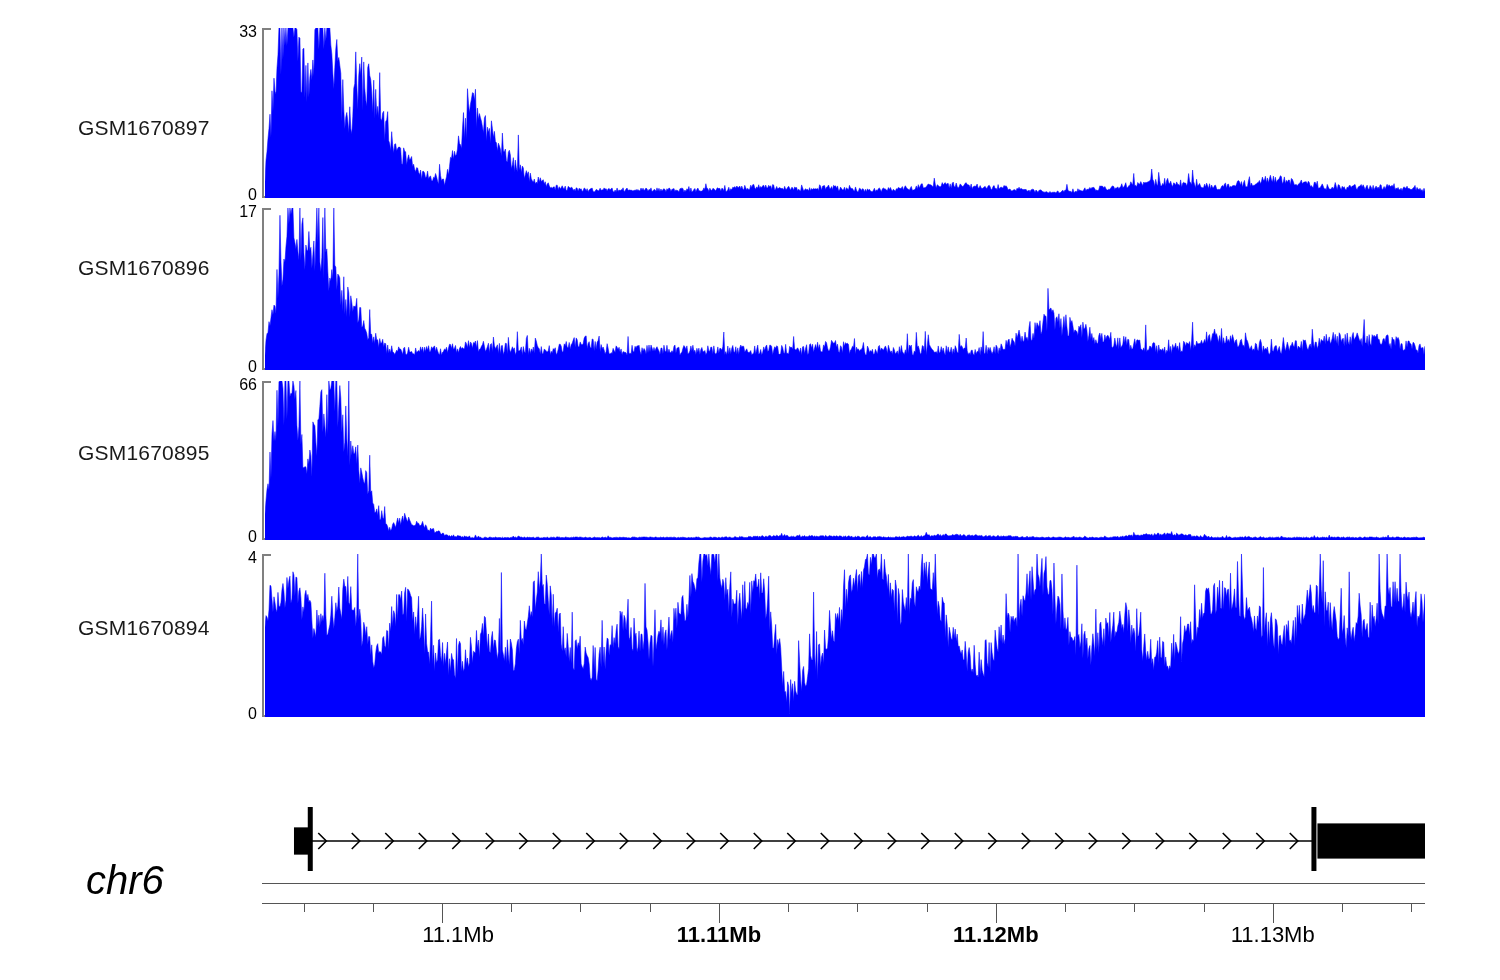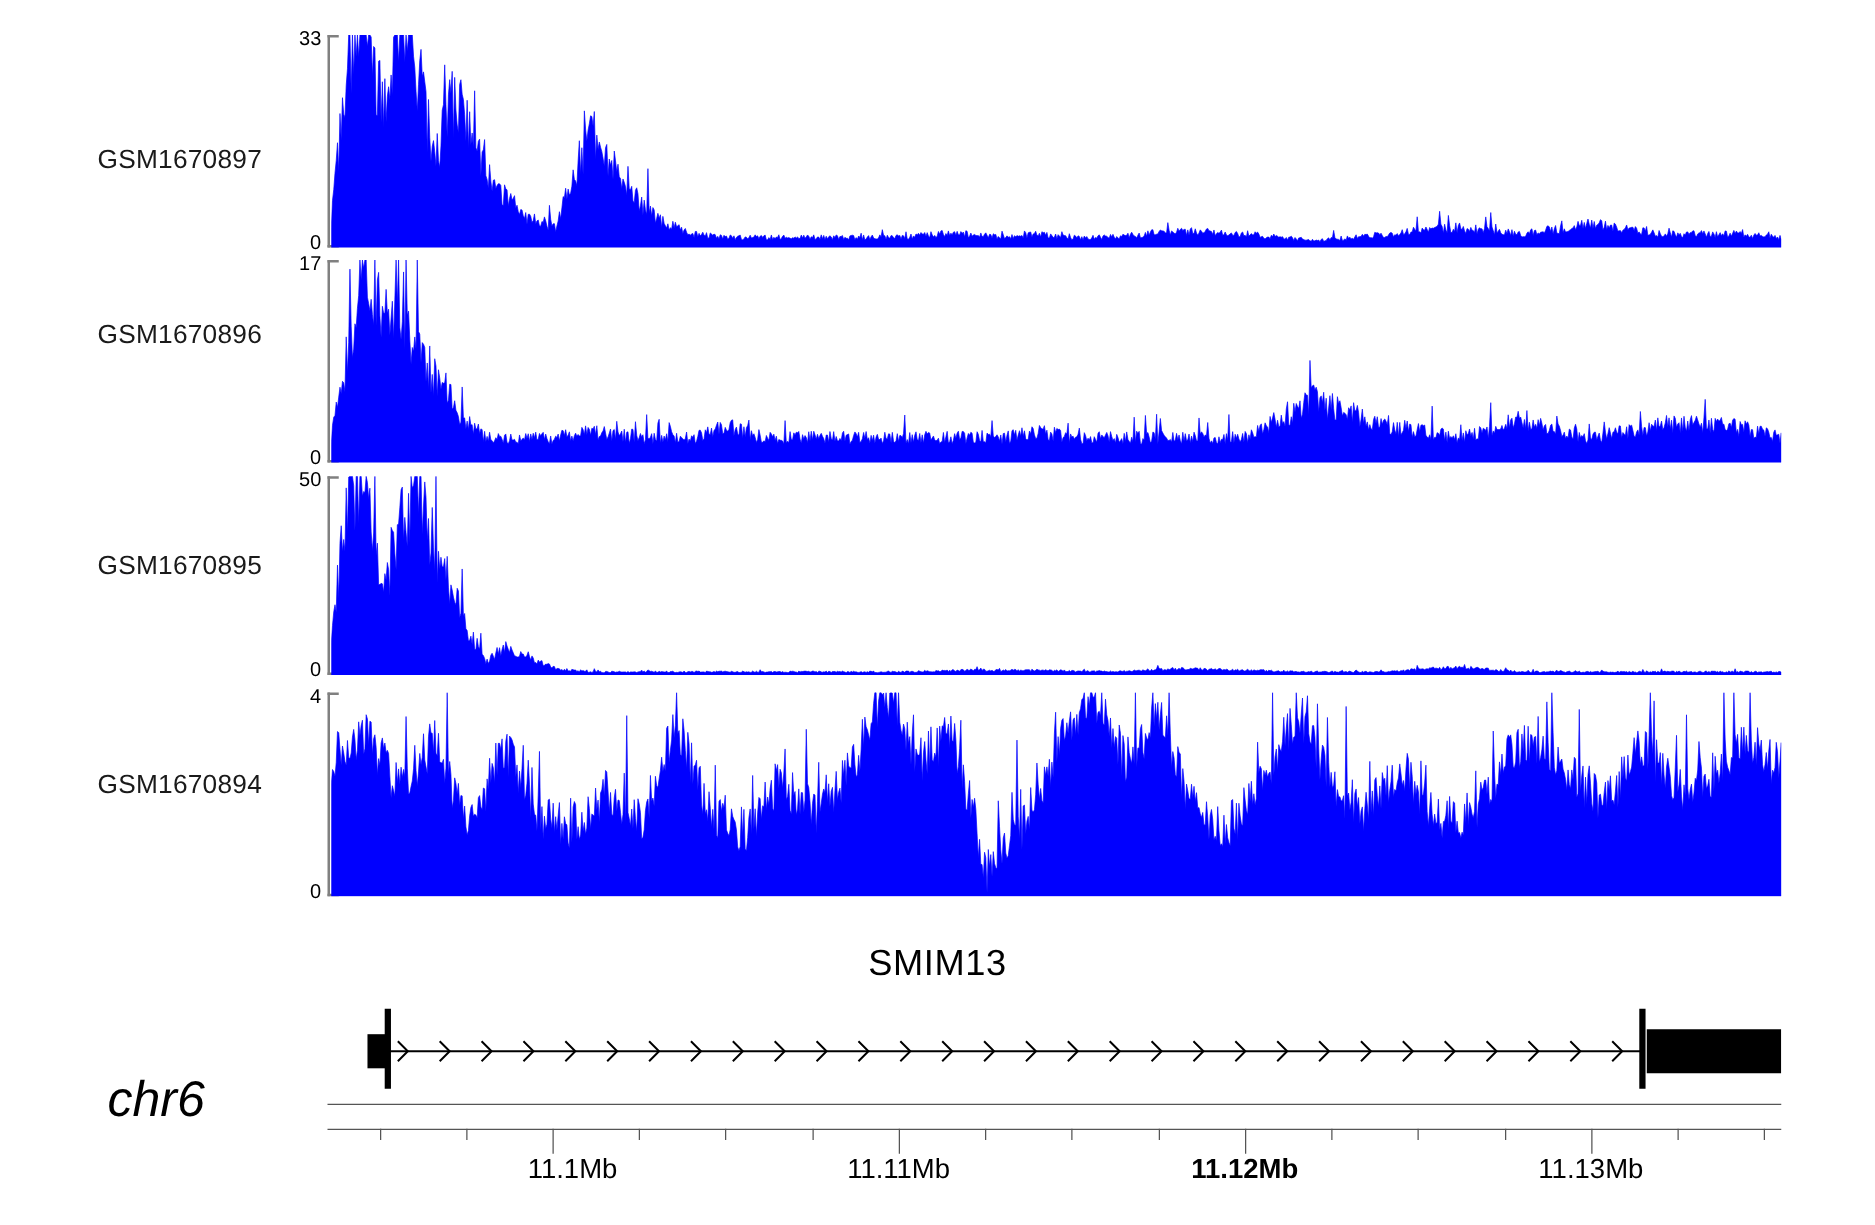--- a/index.html
+++ b/index.html
@@ -80,21 +80,21 @@
         </div>
     </div>
   </div>
 
   <div class="track" id="t2" style="top:381px;height:159px;">
     <div class="track-label" style="top:60px;">GSM1670895</div>
     <div class="plot" style="top:0;height:159px;">
       <div class="axis-line" style="height:159px;"></div>
       <div class="axis-cap top"></div>
       <div class="axis-cap bot"></div>
-      <div class="axis-val top">50</div>
+      <div class="axis-val top">66</div>
       <div class="axis-val bot">0</div>
       <div class="cov">
           <svg preserveAspectRatio="none" viewBox="0 0 1163 200">
             <path d="M 0 200 L 0.0 167.3 L 1.0 150.2 L 2.0 136.5 L 3.0 129.3 L 4.0 136.9 L 5.0 89.4 L 6.0 123.3 L 7.0 67.3 L 8.0 49.8 L 9.0 75.8 L 10.0 63.6 L 11.0 75.2 L 12.0 11.7 L 13.0 57.0 L 14.0 0.8 L 15.0 0.0 L 16.0 0.0 L 17.0 0.0 L 18.0 9.4 L 19.0 55.2 L 20.0 0.0 L 21.0 0.0 L 22.0 47.8 L 23.0 0.0 L 24.0 0.0 L 25.0 19.8 L 26.0 15.3 L 27.0 16.3 L 28.0 0.0 L 29.0 6.2 L 30.0 22.6 L 31.0 12.0 L 32.0 56.0 L 33.0 74.9 L 34.0 57.1 L 35.0 0.0 L 36.0 79.6 L 37.0 67.3 L 38.0 108.9 L 39.0 109.0 L 40.0 107.7 L 41.0 108.3 L 42.0 116.7 L 43.0 98.0 L 44.0 104.5 L 45.0 86.8 L 46.0 93.9 L 47.0 120.2 L 48.0 51.4 L 49.0 54.5 L 50.0 56.4 L 51.0 77.5 L 52.0 94.1 L 53.0 48.8 L 54.0 48.0 L 55.0 31.8 L 56.0 13.7 L 57.0 10.9 L 58.0 64.1 L 59.0 41.4 L 60.0 56.7 L 61.0 70.7 L 62.0 17.2 L 63.0 66.7 L 64.0 0.0 L 65.0 11.6 L 66.0 9.2 L 67.0 0.0 L 68.0 0.0 L 69.0 0.0 L 70.0 38.0 L 71.0 0.0 L 72.0 0.0 L 73.0 58.0 L 74.0 29.9 L 75.0 5.7 L 76.0 21.1 L 77.0 64.7 L 78.0 42.5 L 79.0 89.3 L 80.0 77.3 L 81.0 31.4 L 82.0 72.1 L 83.0 94.5 L 84.0 0.0 L 85.0 106.3 L 86.0 75.5 L 87.0 93.4 L 88.0 81.5 L 89.0 91.1 L 90.0 91.1 L 91.0 82.8 L 92.0 104.3 L 93.0 80.6 L 94.0 111.6 L 95.0 128.6 L 96.0 109.3 L 97.0 114.5 L 98.0 121.6 L 99.0 126.9 L 100.0 129.3 L 101.0 112.7 L 102.0 115.5 L 103.0 142.4 L 104.0 137.8 L 105.0 93.3 L 106.0 140.0 L 107.0 138.1 L 108.0 153.5 L 109.0 155.2 L 110.0 165.5 L 111.0 165.2 L 112.0 160.9 L 113.0 169.2 L 114.0 156.8 L 115.0 174.2 L 116.0 174.3 L 117.0 163.1 L 118.0 171.6 L 119.0 173.5 L 120.0 157.9 L 121.0 179.2 L 122.0 180.3 L 123.0 183.3 L 124.0 188.6 L 125.0 184.0 L 126.0 188.5 L 127.0 186.2 L 128.0 180.1 L 129.0 178.1 L 130.0 181.1 L 131.0 184.3 L 132.0 177.8 L 133.0 172.3 L 134.0 179.0 L 135.0 172.5 L 136.0 181.0 L 137.0 174.4 L 138.0 169.8 L 139.0 177.3 L 140.0 166.4 L 141.0 170.8 L 142.0 174.2 L 143.0 177.4 L 144.0 171.2 L 145.0 174.8 L 146.0 177.7 L 147.0 180.8 L 148.0 181.1 L 149.0 182.0 L 150.0 181.8 L 151.0 181.2 L 152.0 176.4 L 153.0 178.9 L 154.0 178.9 L 155.0 181.8 L 156.0 181.9 L 157.0 180.2 L 158.0 176.6 L 159.0 181.4 L 160.0 185.0 L 161.0 180.8 L 162.0 182.9 L 163.0 187.7 L 164.0 187.4 L 165.0 188.9 L 166.0 185.0 L 167.0 187.1 L 168.0 185.8 L 169.0 185.6 L 170.0 190.8 L 171.0 190.3 L 172.0 189.0 L 173.0 189.3 L 174.0 188.5 L 175.0 188.9 L 176.0 191.9 L 177.0 192.9 L 178.0 191.3 L 179.0 191.5 L 180.0 194.8 L 181.0 193.4 L 182.0 193.4 L 183.0 193.7 L 184.0 195.3 L 185.0 194.4 L 186.0 195.8 L 187.0 194.3 L 188.0 195.7 L 189.0 193.5 L 190.0 196.0 L 191.0 195.7 L 192.0 196.3 L 193.0 194.3 L 194.0 194.7 L 195.0 195.0 L 196.0 194.9 L 197.0 196.6 L 198.0 195.6 L 199.0 196.9 L 200.0 194.7 L 201.0 196.0 L 202.0 195.5 L 203.0 196.2 L 204.0 196.2 L 205.0 194.8 L 206.0 197.5 L 207.0 197.2 L 208.0 196.7 L 209.0 197.4 L 210.0 196.9 L 211.0 193.6 L 212.0 196.5 L 213.0 196.9 L 214.0 194.9 L 215.0 196.7 L 216.0 196.2 L 217.0 197.6 L 218.0 197.7 L 219.0 197.7 L 220.0 196.4 L 221.0 196.4 L 222.0 196.9 L 223.0 197.5 L 224.0 197.5 L 225.0 196.2 L 226.0 196.4 L 227.0 196.8 L 228.0 197.3 L 229.0 196.9 L 230.0 197.1 L 231.0 196.2 L 232.0 196.8 L 233.0 197.1 L 234.0 197.0 L 235.0 196.9 L 236.0 196.9 L 237.0 197.5 L 238.0 196.4 L 239.0 197.6 L 240.0 196.9 L 241.0 196.9 L 242.0 197.1 L 243.0 196.8 L 244.0 196.9 L 245.0 197.6 L 246.0 196.9 L 247.0 196.7 L 248.0 196.4 L 249.0 195.1 L 250.0 196.9 L 251.0 196.1 L 252.0 197.2 L 253.0 196.4 L 254.0 194.9 L 255.0 195.6 L 256.0 196.4 L 257.0 196.2 L 258.0 196.8 L 259.0 197.2 L 260.0 196.0 L 261.0 197.3 L 262.0 197.3 L 263.0 196.3 L 264.0 197.0 L 265.0 196.6 L 266.0 196.8 L 267.0 197.0 L 268.0 197.0 L 269.0 196.1 L 270.0 197.5 L 271.0 197.6 L 272.0 196.6 L 273.0 196.5 L 274.0 196.2 L 275.0 197.3 L 276.0 197.5 L 277.0 197.3 L 278.0 197.5 L 279.0 196.9 L 280.0 196.7 L 281.0 197.0 L 282.0 197.5 L 283.0 196.0 L 284.0 197.4 L 285.0 197.6 L 286.0 196.7 L 287.0 196.4 L 288.0 196.9 L 289.0 196.4 L 290.0 196.5 L 291.0 197.6 L 292.0 196.4 L 293.0 196.0 L 294.0 196.4 L 295.0 196.1 L 296.0 197.1 L 297.0 197.0 L 298.0 196.9 L 299.0 196.9 L 300.0 197.6 L 301.0 196.1 L 302.0 196.4 L 303.0 196.8 L 304.0 196.8 L 305.0 197.3 L 306.0 197.1 L 307.0 196.4 L 308.0 197.2 L 309.0 196.1 L 310.0 196.8 L 311.0 196.2 L 312.0 196.2 L 313.0 196.1 L 314.0 197.0 L 315.0 196.4 L 316.0 196.2 L 317.0 196.5 L 318.0 196.7 L 319.0 197.1 L 320.0 197.2 L 321.0 196.3 L 322.0 196.7 L 323.0 197.3 L 324.0 197.3 L 325.0 196.8 L 326.0 196.6 L 327.0 197.6 L 328.0 197.4 L 329.0 197.2 L 330.0 196.1 L 331.0 196.7 L 332.0 197.2 L 333.0 196.8 L 334.0 197.1 L 335.0 196.8 L 336.0 197.4 L 337.0 197.2 L 338.0 196.0 L 339.0 197.0 L 340.0 197.3 L 341.0 196.2 L 342.0 197.2 L 343.0 197.2 L 344.0 194.7 L 345.0 196.7 L 346.0 196.5 L 347.0 196.9 L 348.0 197.5 L 349.0 197.1 L 350.0 197.0 L 351.0 196.7 L 352.0 196.7 L 353.0 196.4 L 354.0 197.6 L 355.0 196.6 L 356.0 196.5 L 357.0 197.0 L 358.0 196.8 L 359.0 196.6 L 360.0 196.5 L 361.0 197.3 L 362.0 196.6 L 363.0 197.4 L 364.0 197.2 L 365.0 197.3 L 366.0 197.6 L 367.0 197.6 L 368.0 196.1 L 369.0 196.4 L 370.0 196.2 L 371.0 196.4 L 372.0 197.0 L 373.0 197.0 L 374.0 197.7 L 375.0 196.1 L 376.0 196.9 L 377.0 196.4 L 378.0 196.5 L 379.0 196.3 L 380.0 196.1 L 381.0 196.3 L 382.0 196.5 L 383.0 196.3 L 384.0 197.1 L 385.0 196.7 L 386.0 196.1 L 387.0 196.2 L 388.0 196.9 L 389.0 196.5 L 390.0 197.4 L 391.0 196.2 L 392.0 196.2 L 393.0 196.9 L 394.0 197.2 L 395.0 196.8 L 396.0 197.1 L 397.0 196.0 L 398.0 197.5 L 399.0 196.3 L 400.0 196.5 L 401.0 197.5 L 402.0 196.5 L 403.0 196.5 L 404.0 196.5 L 405.0 197.2 L 406.0 196.3 L 407.0 196.7 L 408.0 196.5 L 409.0 197.1 L 410.0 196.1 L 411.0 196.7 L 412.0 197.0 L 413.0 197.7 L 414.0 196.6 L 415.0 196.7 L 416.0 197.5 L 417.0 196.3 L 418.0 197.1 L 419.0 196.2 L 420.0 196.9 L 421.0 196.8 L 422.0 197.3 L 423.0 197.4 L 424.0 197.2 L 425.0 196.6 L 426.0 197.5 L 427.0 197.0 L 428.0 196.8 L 429.0 197.4 L 430.0 196.7 L 431.0 197.3 L 432.0 196.1 L 433.0 196.3 L 434.0 196.7 L 435.0 196.1 L 436.0 197.6 L 437.0 197.5 L 438.0 197.7 L 439.0 197.4 L 440.0 197.2 L 441.0 196.7 L 442.0 197.2 L 443.0 197.3 L 444.0 197.2 L 445.0 197.2 L 446.0 196.4 L 447.0 196.1 L 448.0 197.0 L 449.0 197.4 L 450.0 196.3 L 451.0 196.6 L 452.0 196.6 L 453.0 197.1 L 454.0 197.6 L 455.0 196.2 L 456.0 197.1 L 457.0 197.4 L 458.0 196.1 L 459.0 196.5 L 460.0 197.3 L 461.0 196.0 L 462.0 196.1 L 463.0 196.0 L 464.0 197.4 L 465.0 196.4 L 466.0 196.3 L 467.0 196.7 L 468.0 197.4 L 469.0 197.3 L 470.0 197.2 L 471.0 195.6 L 472.0 196.2 L 473.0 196.8 L 474.0 196.9 L 475.0 197.1 L 476.0 195.3 L 477.0 196.5 L 478.0 195.7 L 479.0 196.2 L 480.0 196.7 L 481.0 196.8 L 482.0 196.9 L 483.0 196.7 L 484.0 197.0 L 485.0 195.4 L 486.0 195.9 L 487.0 195.7 L 488.0 196.6 L 489.0 196.5 L 490.0 195.0 L 491.0 195.5 L 492.0 195.4 L 493.0 195.7 L 494.0 195.0 L 495.0 196.7 L 496.0 195.1 L 497.0 196.5 L 498.0 194.8 L 499.0 194.6 L 500.0 196.0 L 501.0 196.5 L 502.0 195.0 L 503.0 195.5 L 504.0 196.3 L 505.0 194.6 L 506.0 194.3 L 507.0 194.8 L 508.0 196.2 L 509.0 195.4 L 510.0 194.2 L 511.0 195.1 L 512.0 195.2 L 513.0 194.0 L 514.0 194.8 L 515.0 195.7 L 516.0 194.3 L 517.0 194.5 L 518.0 191.6 L 519.0 195.3 L 520.0 194.7 L 521.0 193.0 L 522.0 195.4 L 523.0 194.1 L 524.0 194.3 L 525.0 196.2 L 526.0 196.2 L 527.0 195.8 L 528.0 195.2 L 529.0 195.9 L 530.0 195.3 L 531.0 196.3 L 532.0 196.3 L 533.0 194.7 L 534.0 194.4 L 535.0 195.0 L 536.0 193.3 L 537.0 196.5 L 538.0 195.9 L 539.0 195.0 L 540.0 195.6 L 541.0 194.4 L 542.0 196.1 L 543.0 195.6 L 544.0 195.8 L 545.0 195.2 L 546.0 194.2 L 547.0 195.2 L 548.0 194.4 L 549.0 194.5 L 550.0 196.2 L 551.0 194.6 L 552.0 196.3 L 553.0 194.9 L 554.0 195.6 L 555.0 195.8 L 556.0 195.2 L 557.0 194.7 L 558.0 194.8 L 559.0 194.7 L 560.0 194.7 L 561.0 196.4 L 562.0 194.1 L 563.0 195.3 L 564.0 196.0 L 565.0 195.3 L 566.0 194.3 L 567.0 194.9 L 568.0 195.1 L 569.0 195.8 L 570.0 195.0 L 571.0 195.1 L 572.0 195.5 L 573.0 194.7 L 574.0 195.4 L 575.0 195.8 L 576.0 194.8 L 577.0 194.9 L 578.0 195.2 L 579.0 196.5 L 580.0 195.3 L 581.0 195.8 L 582.0 194.8 L 583.0 196.6 L 584.0 195.6 L 585.0 194.8 L 586.0 195.2 L 587.0 196.2 L 588.0 194.9 L 589.0 196.5 L 590.0 196.6 L 591.0 196.4 L 592.0 195.4 L 593.0 196.6 L 594.0 195.4 L 595.0 195.4 L 596.0 195.9 L 597.0 197.1 L 598.0 196.3 L 599.0 195.9 L 600.0 196.0 L 601.0 196.1 L 602.0 196.7 L 603.0 195.3 L 604.0 194.1 L 605.0 197.0 L 606.0 196.1 L 607.0 195.6 L 608.0 197.1 L 609.0 196.8 L 610.0 195.9 L 611.0 196.0 L 612.0 195.8 L 613.0 196.9 L 614.0 196.0 L 615.0 196.0 L 616.0 195.5 L 617.0 195.9 L 618.0 196.1 L 619.0 196.8 L 620.0 195.9 L 621.0 196.5 L 622.0 196.6 L 623.0 196.9 L 624.0 197.0 L 625.0 195.9 L 626.0 196.9 L 627.0 196.4 L 628.0 196.9 L 629.0 196.7 L 630.0 196.7 L 631.0 197.1 L 632.0 196.0 L 633.0 195.8 L 634.0 196.3 L 635.0 196.4 L 636.0 195.5 L 637.0 196.7 L 638.0 196.2 L 639.0 196.2 L 640.0 195.6 L 641.0 196.1 L 642.0 196.5 L 643.0 196.2 L 644.0 194.9 L 645.0 195.6 L 646.0 195.6 L 647.0 195.3 L 648.0 195.1 L 649.0 195.8 L 650.0 196.0 L 651.0 194.8 L 652.0 195.4 L 653.0 195.8 L 654.0 194.9 L 655.0 193.8 L 656.0 195.8 L 657.0 196.0 L 658.0 194.3 L 659.0 196.1 L 660.0 194.9 L 661.0 194.9 L 662.0 193.5 L 663.0 190.3 L 664.0 193.5 L 665.0 193.8 L 666.0 193.4 L 667.0 195.8 L 668.0 194.6 L 669.0 194.7 L 670.0 195.2 L 671.0 193.7 L 672.0 194.8 L 673.0 194.3 L 674.0 193.0 L 675.0 192.5 L 676.0 195.0 L 677.0 193.1 L 678.0 195.2 L 679.0 194.4 L 680.0 193.1 L 681.0 194.8 L 682.0 192.4 L 683.0 192.6 L 684.0 193.6 L 685.0 194.9 L 686.0 194.8 L 687.0 194.5 L 688.0 194.5 L 689.0 193.2 L 690.0 193.6 L 691.0 194.0 L 692.0 193.4 L 693.0 192.8 L 694.0 193.0 L 695.0 193.3 L 696.0 194.9 L 697.0 192.7 L 698.0 194.8 L 699.0 195.1 L 700.0 193.4 L 701.0 193.5 L 702.0 194.3 L 703.0 195.8 L 704.0 194.2 L 705.0 194.0 L 706.0 193.4 L 707.0 194.5 L 708.0 194.5 L 709.0 193.8 L 710.0 194.9 L 711.0 194.5 L 712.0 193.5 L 713.0 193.4 L 714.0 194.4 L 715.0 195.1 L 716.0 194.4 L 717.0 194.9 L 718.0 194.2 L 719.0 194.5 L 720.0 196.1 L 721.0 195.6 L 722.0 195.1 L 723.0 194.1 L 724.0 196.3 L 725.0 194.8 L 726.0 195.1 L 727.0 194.1 L 728.0 196.2 L 729.0 195.5 L 730.0 194.9 L 731.0 194.7 L 732.0 196.0 L 733.0 196.1 L 734.0 195.1 L 735.0 194.1 L 736.0 195.5 L 737.0 196.2 L 738.0 194.6 L 739.0 196.2 L 740.0 194.8 L 741.0 195.4 L 742.0 195.6 L 743.0 195.2 L 744.0 195.5 L 745.0 194.8 L 746.0 194.6 L 747.0 194.8 L 748.0 194.6 L 749.0 196.6 L 750.0 195.3 L 751.0 196.4 L 752.0 195.1 L 753.0 195.8 L 754.0 195.1 L 755.0 196.2 L 756.0 196.9 L 757.0 196.8 L 758.0 196.3 L 759.0 195.9 L 760.0 195.8 L 761.0 197.1 L 762.0 196.6 L 763.0 196.8 L 764.0 195.1 L 765.0 196.8 L 766.0 196.8 L 767.0 195.9 L 768.0 196.9 L 769.0 195.7 L 770.0 196.0 L 771.0 195.8 L 772.0 197.1 L 773.0 196.5 L 774.0 196.5 L 775.0 196.9 L 776.0 196.9 L 777.0 197.3 L 778.0 196.5 L 779.0 196.5 L 780.0 196.3 L 781.0 197.2 L 782.0 197.3 L 783.0 197.0 L 784.0 196.6 L 785.0 197.0 L 786.0 195.9 L 787.0 197.2 L 788.0 197.5 L 789.0 196.8 L 790.0 196.3 L 791.0 196.1 L 792.0 197.3 L 793.0 196.9 L 794.0 197.1 L 795.0 196.5 L 796.0 196.4 L 797.0 196.3 L 798.0 196.6 L 799.0 196.9 L 800.0 197.5 L 801.0 197.3 L 802.0 196.4 L 803.0 196.0 L 804.0 197.5 L 805.0 196.3 L 806.0 197.0 L 807.0 197.1 L 808.0 197.2 L 809.0 196.4 L 810.0 196.1 L 811.0 195.3 L 812.0 197.2 L 813.0 196.7 L 814.0 196.6 L 815.0 197.3 L 816.0 196.5 L 817.0 196.1 L 818.0 196.8 L 819.0 197.3 L 820.0 197.6 L 821.0 196.1 L 822.0 195.0 L 823.0 196.1 L 824.0 196.9 L 825.0 197.4 L 826.0 197.5 L 827.0 196.2 L 828.0 197.2 L 829.0 196.5 L 830.0 196.3 L 831.0 197.3 L 832.0 197.3 L 833.0 196.7 L 834.0 197.0 L 835.0 197.3 L 836.0 197.5 L 837.0 196.7 L 838.0 196.5 L 839.0 196.5 L 840.0 197.0 L 841.0 196.7 L 842.0 194.8 L 843.0 196.4 L 844.0 196.6 L 845.0 197.2 L 846.0 197.2 L 847.0 197.0 L 848.0 196.4 L 849.0 196.7 L 850.0 196.2 L 851.0 195.8 L 852.0 196.0 L 853.0 195.8 L 854.0 196.3 L 855.0 195.4 L 856.0 196.8 L 857.0 196.4 L 858.0 195.5 L 859.0 196.1 L 860.0 194.8 L 861.0 196.5 L 862.0 195.3 L 863.0 194.8 L 864.0 194.7 L 865.0 195.7 L 866.0 193.7 L 867.0 194.0 L 868.0 194.3 L 869.0 193.7 L 870.0 195.9 L 871.0 190.3 L 872.0 193.3 L 873.0 193.9 L 874.0 194.1 L 875.0 193.8 L 876.0 194.0 L 877.0 194.7 L 878.0 193.9 L 879.0 193.7 L 880.0 194.1 L 881.0 192.6 L 882.0 193.2 L 883.0 192.4 L 884.0 192.0 L 885.0 193.5 L 886.0 193.1 L 887.0 193.2 L 888.0 193.9 L 889.0 192.3 L 890.0 194.6 L 891.0 194.0 L 892.0 191.7 L 893.0 193.8 L 894.0 193.5 L 895.0 191.3 L 896.0 191.5 L 897.0 194.3 L 898.0 192.3 L 899.0 194.0 L 900.0 193.2 L 901.0 192.6 L 902.0 191.0 L 903.0 193.9 L 904.0 192.0 L 905.0 191.2 L 906.0 192.5 L 907.0 192.1 L 908.0 192.7 L 909.0 189.4 L 910.0 193.8 L 911.0 194.0 L 912.0 193.0 L 913.0 195.0 L 914.0 191.3 L 915.0 192.5 L 916.0 193.9 L 917.0 193.4 L 918.0 192.7 L 919.0 192.2 L 920.0 192.5 L 921.0 193.8 L 922.0 194.1 L 923.0 193.3 L 924.0 194.0 L 925.0 194.4 L 926.0 193.0 L 927.0 193.0 L 928.0 193.1 L 929.0 195.8 L 930.0 195.2 L 931.0 195.3 L 932.0 195.1 L 933.0 195.8 L 934.0 194.7 L 935.0 194.9 L 936.0 196.3 L 937.0 196.5 L 938.0 194.4 L 939.0 196.3 L 940.0 196.4 L 941.0 195.3 L 942.0 192.7 L 943.0 194.8 L 944.0 195.2 L 945.0 196.4 L 946.0 195.0 L 947.0 196.8 L 948.0 196.9 L 949.0 195.5 L 950.0 196.9 L 951.0 197.3 L 952.0 197.0 L 953.0 196.7 L 954.0 197.1 L 955.0 196.4 L 956.0 196.7 L 957.0 197.1 L 958.0 197.0 L 959.0 196.7 L 960.0 195.2 L 961.0 196.7 L 962.0 197.5 L 963.0 197.2 L 964.0 194.2 L 965.0 197.6 L 966.0 196.1 L 967.0 196.0 L 968.0 196.2 L 969.0 197.6 L 970.0 197.5 L 971.0 197.1 L 972.0 196.7 L 973.0 196.6 L 974.0 197.2 L 975.0 196.8 L 976.0 196.9 L 977.0 196.4 L 978.0 196.1 L 979.0 196.6 L 980.0 196.0 L 981.0 197.3 L 982.0 196.2 L 983.0 195.2 L 984.0 196.8 L 985.0 196.3 L 986.0 195.5 L 987.0 196.0 L 988.0 196.8 L 989.0 196.9 L 990.0 197.5 L 991.0 196.8 L 992.0 196.5 L 993.0 196.1 L 994.0 196.9 L 995.0 197.5 L 996.0 197.3 L 997.0 196.5 L 998.0 195.6 L 999.0 196.7 L 1000.0 197.0 L 1001.0 196.1 L 1002.0 197.3 L 1003.0 197.6 L 1004.0 197.1 L 1005.0 197.4 L 1006.0 196.9 L 1007.0 196.4 L 1008.0 196.4 L 1009.0 197.3 L 1010.0 196.4 L 1011.0 197.2 L 1012.0 197.1 L 1013.0 196.8 L 1014.0 196.5 L 1015.0 196.6 L 1016.0 196.2 L 1017.0 197.4 L 1018.0 197.0 L 1019.0 194.9 L 1020.0 196.2 L 1021.0 196.7 L 1022.0 196.8 L 1023.0 196.8 L 1024.0 197.3 L 1025.0 197.4 L 1026.0 197.0 L 1027.0 197.3 L 1028.0 197.1 L 1029.0 197.5 L 1030.0 197.3 L 1031.0 197.1 L 1032.0 196.1 L 1033.0 197.4 L 1034.0 196.5 L 1035.0 196.4 L 1036.0 196.8 L 1037.0 196.5 L 1038.0 196.9 L 1039.0 196.6 L 1040.0 197.6 L 1041.0 196.4 L 1042.0 197.1 L 1043.0 197.2 L 1044.0 196.2 L 1045.0 197.2 L 1046.0 197.0 L 1047.0 197.7 L 1048.0 197.3 L 1049.0 196.2 L 1050.0 196.4 L 1051.0 197.3 L 1052.0 194.4 L 1053.0 196.9 L 1054.0 197.5 L 1055.0 195.8 L 1056.0 196.7 L 1057.0 197.4 L 1058.0 196.8 L 1059.0 197.2 L 1060.0 196.2 L 1061.0 196.8 L 1062.0 196.2 L 1063.0 197.6 L 1064.0 196.3 L 1065.0 197.1 L 1066.0 197.3 L 1067.0 193.8 L 1068.0 197.1 L 1069.0 196.1 L 1070.0 196.3 L 1071.0 196.8 L 1072.0 196.3 L 1073.0 196.7 L 1074.0 196.8 L 1075.0 196.2 L 1076.0 196.1 L 1077.0 196.3 L 1078.0 197.7 L 1079.0 196.3 L 1080.0 197.1 L 1081.0 196.0 L 1082.0 196.9 L 1083.0 197.4 L 1084.0 197.0 L 1085.0 196.2 L 1086.0 196.8 L 1087.0 196.0 L 1088.0 197.2 L 1089.0 197.0 L 1090.0 196.7 L 1091.0 196.5 L 1092.0 197.5 L 1093.0 197.0 L 1094.0 196.9 L 1095.0 197.6 L 1096.0 197.2 L 1097.0 196.4 L 1098.0 196.2 L 1099.0 196.9 L 1100.0 197.4 L 1101.0 197.6 L 1102.0 196.1 L 1103.0 196.2 L 1104.0 197.3 L 1105.0 196.4 L 1106.0 197.5 L 1107.0 196.1 L 1108.0 196.2 L 1109.0 196.3 L 1110.0 196.2 L 1111.0 197.0 L 1112.0 196.4 L 1113.0 197.6 L 1114.0 196.0 L 1115.0 196.9 L 1116.0 196.7 L 1117.0 197.5 L 1118.0 197.5 L 1119.0 196.8 L 1120.0 197.5 L 1121.0 195.8 L 1122.0 197.2 L 1123.0 196.4 L 1124.0 196.3 L 1125.0 197.3 L 1126.0 193.7 L 1127.0 197.3 L 1128.0 196.6 L 1129.0 197.5 L 1130.0 196.1 L 1131.0 196.4 L 1132.0 196.8 L 1133.0 197.4 L 1134.0 196.2 L 1135.0 196.1 L 1136.0 196.1 L 1137.0 196.3 L 1138.0 197.6 L 1139.0 196.6 L 1140.0 197.5 L 1141.0 197.3 L 1142.0 196.2 L 1143.0 196.4 L 1144.0 197.6 L 1145.0 196.9 L 1146.0 197.0 L 1147.0 196.8 L 1148.0 197.6 L 1149.0 197.0 L 1150.0 197.0 L 1151.0 196.7 L 1152.0 196.6 L 1153.0 196.9 L 1154.0 196.4 L 1155.0 196.2 L 1156.0 197.5 L 1157.0 197.1 L 1158.0 197.5 L 1159.0 196.9 L 1160.0 197.4 L 1161.0 196.5 L 1162.0 196.6 L 1163.0 197.2 L 1163 200 Z" fill="#0000ff" stroke="#0000ff" stroke-width="0.6"></path>
           </svg>
         </div>
     </div>
   </div>
 
   <div class="track" id="t3" style="top:554px;height:163px;">
@@ -107,21 +107,20 @@
       <div class="axis-val bot">0</div>
       <div class="cov">
           <svg preserveAspectRatio="none" viewBox="0 0 1163 200">
             <path d="M 0 200 L 0.0 89.8 L 1.0 75.6 L 2.0 77.6 L 3.0 82.3 L 4.0 68.6 L 5.0 38.3 L 6.0 39.4 L 7.0 55.8 L 8.0 71.3 L 9.0 52.5 L 10.0 59.4 L 11.0 67.8 L 12.0 71.4 L 13.0 47.1 L 14.0 63.7 L 15.0 64.9 L 16.0 59.3 L 17.0 43.8 L 18.0 36.2 L 19.0 46.1 L 20.0 65.9 L 21.0 56.8 L 22.0 28.8 L 23.0 42.4 L 24.0 32.5 L 25.0 27.2 L 26.0 60.5 L 27.0 55.3 L 28.0 21.8 L 29.0 25.9 L 30.0 51.4 L 31.0 28.2 L 32.0 29.0 L 33.0 60.6 L 34.0 45.4 L 35.0 41.5 L 36.0 53.8 L 37.0 80.8 L 38.0 64.9 L 39.0 71.5 L 40.0 49.6 L 41.0 44.6 L 42.0 55.3 L 43.0 49.6 L 44.0 59.1 L 45.0 56.8 L 46.0 59.8 L 47.0 82.1 L 48.0 103.3 L 49.0 91.5 L 50.0 96.3 L 51.0 101.8 L 52.0 68.7 L 53.0 88.8 L 54.0 75.0 L 55.0 90.3 L 56.0 73.3 L 57.0 83.4 L 58.0 75.5 L 59.0 82.4 L 60.0 23.6 L 61.0 74.3 L 62.0 99.6 L 63.0 98.7 L 64.0 92.3 L 65.0 86.9 L 66.0 74.9 L 67.0 51.8 L 68.0 76.6 L 69.0 91.7 L 70.0 77.9 L 71.0 59.8 L 72.0 70.8 L 73.0 63.8 L 74.0 40.5 L 75.0 66.3 L 76.0 73.0 L 77.0 80.1 L 78.0 43.4 L 79.0 30.8 L 80.0 39.8 L 81.0 40.0 L 82.0 59.1 L 83.0 27.5 L 84.0 59.6 L 85.0 62.2 L 86.0 40.0 L 87.0 68.2 L 88.0 69.0 L 89.0 69.1 L 90.0 65.6 L 91.0 89.0 L 92.0 74.3 L 93.0 0.0 L 94.0 80.2 L 95.0 67.7 L 96.0 80.4 L 97.0 113.4 L 98.0 106.2 L 99.0 83.8 L 100.0 89.3 L 101.0 99.9 L 102.0 89.2 L 103.0 110.9 L 104.0 101.2 L 105.0 101.5 L 106.0 124.1 L 107.0 111.5 L 108.0 131.8 L 109.0 139.9 L 110.0 135.5 L 111.0 121.1 L 112.0 112.8 L 113.0 110.0 L 114.0 121.5 L 115.0 119.5 L 116.0 120.3 L 117.0 123.3 L 118.0 103.2 L 119.0 101.2 L 120.0 112.5 L 121.0 115.1 L 122.0 93.8 L 123.0 94.5 L 124.0 116.9 L 125.0 84.8 L 126.0 95.2 L 127.0 64.5 L 128.0 88.9 L 129.0 69.6 L 130.0 73.9 L 131.0 89.0 L 132.0 49.6 L 133.0 81.3 L 134.0 49.9 L 135.0 49.9 L 136.0 56.3 L 137.0 45.5 L 138.0 74.3 L 139.0 73.6 L 140.0 47.9 L 141.0 40.9 L 142.0 83.1 L 143.0 42.8 L 144.0 44.1 L 145.0 46.5 L 146.0 50.8 L 147.0 53.5 L 148.0 82.9 L 149.0 71.1 L 150.0 98.9 L 151.0 77.1 L 152.0 93.5 L 153.0 74.4 L 154.0 51.8 L 155.0 105.3 L 156.0 100.9 L 157.0 89.0 L 158.0 66.4 L 159.0 90.1 L 160.0 122.7 L 161.0 73.6 L 162.0 109.5 L 163.0 119.6 L 164.0 120.5 L 165.0 135.7 L 166.0 100.8 L 167.0 57.8 L 168.0 135.4 L 169.0 112.0 L 170.0 143.9 L 171.0 121.4 L 172.0 133.8 L 173.0 129.4 L 174.0 105.5 L 175.0 104.7 L 176.0 124.4 L 177.0 132.7 L 178.0 108.6 L 179.0 137.7 L 180.0 121.9 L 181.0 135.1 L 182.0 120.6 L 183.0 108.0 L 184.0 149.1 L 185.0 128.5 L 186.0 144.2 L 187.0 122.0 L 188.0 128.8 L 189.0 129.8 L 190.0 147.7 L 191.0 152.8 L 192.0 103.7 L 193.0 147.4 L 194.0 112.4 L 195.0 107.0 L 196.0 110.0 L 197.0 144.3 L 198.0 131.7 L 199.0 144.3 L 200.0 139.9 L 201.0 117.5 L 202.0 136.1 L 203.0 127.6 L 204.0 139.1 L 205.0 133.1 L 206.0 102.3 L 207.0 113.8 L 208.0 134.0 L 209.0 119.2 L 210.0 120.4 L 211.0 121.1 L 212.0 93.8 L 213.0 115.4 L 214.0 105.6 L 215.0 127.2 L 216.0 98.6 L 217.0 95.7 L 218.0 85.2 L 219.0 101.6 L 220.0 76.5 L 221.0 78.1 L 222.0 96.7 L 223.0 117.2 L 224.0 98.1 L 225.0 119.4 L 226.0 121.1 L 227.0 103.2 L 228.0 95.0 L 229.0 116.7 L 230.0 105.5 L 231.0 106.0 L 232.0 117.6 L 233.0 129.3 L 234.0 119.8 L 235.0 79.1 L 236.0 127.9 L 237.0 22.7 L 238.0 117.8 L 239.0 123.6 L 240.0 131.2 L 241.0 114.4 L 242.0 133.6 L 243.0 105.2 L 244.0 123.8 L 245.0 136.3 L 246.0 104.3 L 247.0 109.4 L 248.0 117.8 L 249.0 143.6 L 250.0 142.2 L 251.0 134.7 L 252.0 116.1 L 253.0 107.6 L 254.0 104.5 L 255.0 122.9 L 256.0 81.4 L 257.0 106.7 L 258.0 103.6 L 259.0 111.5 L 260.0 82.2 L 261.0 91.5 L 262.0 93.3 L 263.0 84.7 L 264.0 76.6 L 265.0 63.5 L 266.0 77.6 L 267.0 70.7 L 268.0 77.2 L 269.0 35.0 L 270.0 32.9 L 271.0 68.4 L 272.0 56.6 L 273.0 46.7 L 274.0 21.7 L 275.0 44.3 L 276.0 32.3 L 277.0 0.0 L 278.0 40.2 L 279.0 37.4 L 280.0 61.1 L 281.0 61.8 L 282.0 25.8 L 283.0 37.3 L 284.0 57.0 L 285.0 74.9 L 286.0 39.1 L 287.0 50.2 L 288.0 88.9 L 289.0 49.4 L 290.0 89.7 L 291.0 72.4 L 292.0 71.1 L 293.0 66.5 L 294.0 95.9 L 295.0 74.0 L 296.0 72.4 L 297.0 110.5 L 298.0 119.2 L 299.0 89.2 L 300.0 119.1 L 301.0 115.1 L 302.0 126.3 L 303.0 97.4 L 304.0 113.6 L 305.0 132.3 L 306.0 114.7 L 307.0 134.4 L 308.0 71.3 L 309.0 140.0 L 310.0 142.5 L 311.0 107.0 L 312.0 105.1 L 313.0 116.7 L 314.0 108.8 L 315.0 113.3 L 316.0 100.8 L 317.0 134.9 L 318.0 138.2 L 319.0 140.7 L 320.0 134.6 L 321.0 114.2 L 322.0 121.6 L 323.0 124.7 L 324.0 127.2 L 325.0 134.9 L 326.0 151.7 L 327.0 155.3 L 328.0 151.3 L 329.0 112.3 L 330.0 141.5 L 331.0 114.7 L 332.0 153.7 L 333.0 155.4 L 334.0 142.4 L 335.0 122.7 L 336.0 114.3 L 337.0 138.9 L 338.0 81.4 L 339.0 134.1 L 340.0 114.1 L 341.0 141.3 L 342.0 118.2 L 343.0 103.0 L 344.0 104.3 L 345.0 124.4 L 346.0 111.2 L 347.0 112.3 L 348.0 87.9 L 349.0 115.0 L 350.0 102.6 L 351.0 110.5 L 352.0 94.6 L 353.0 86.1 L 354.0 113.7 L 355.0 116.6 L 356.0 70.0 L 357.0 76.7 L 358.0 70.8 L 359.0 94.1 L 360.0 75.3 L 361.0 78.8 L 362.0 94.0 L 363.0 79.0 L 364.0 55.4 L 365.0 105.2 L 366.0 102.2 L 367.0 90.1 L 368.0 115.9 L 369.0 118.9 L 370.0 78.6 L 371.0 101.2 L 372.0 97.2 L 373.0 120.3 L 374.0 114.3 L 375.0 94.6 L 376.0 119.5 L 377.0 98.2 L 378.0 98.4 L 379.0 117.9 L 380.0 105.6 L 381.0 36.1 L 382.0 89.6 L 383.0 93.3 L 384.0 107.3 L 385.0 129.3 L 386.0 108.9 L 387.0 99.6 L 388.0 100.9 L 389.0 138.2 L 390.0 106.8 L 391.0 68.5 L 392.0 117.3 L 393.0 108.9 L 394.0 99.8 L 395.0 94.7 L 396.0 98.3 L 397.0 80.8 L 398.0 107.9 L 399.0 89.6 L 400.0 111.7 L 401.0 97.0 L 402.0 93.1 L 403.0 117.7 L 404.0 96.4 L 405.0 77.4 L 406.0 105.2 L 407.0 97.9 L 408.0 93.9 L 409.0 108.4 L 410.0 66.7 L 411.0 81.6 L 412.0 66.5 L 413.0 91.5 L 414.0 59.3 L 415.0 72.1 L 416.0 73.9 L 417.0 74.0 L 418.0 53.5 L 419.0 50.9 L 420.0 70.7 L 421.0 82.4 L 422.0 81.1 L 423.0 61.7 L 424.0 78.0 L 425.0 55.7 L 426.0 26.3 L 427.0 53.3 L 428.0 24.1 L 429.0 33.7 L 430.0 36.5 L 431.0 41.7 L 432.0 46.9 L 433.0 30.6 L 434.0 28.9 L 435.0 10.7 L 436.0 0.0 L 437.0 0.0 L 438.0 34.3 L 439.0 8.5 L 440.0 0.0 L 441.0 0.0 L 442.0 2.4 L 443.0 0.5 L 444.0 14.4 L 445.0 0.0 L 446.0 14.9 L 447.0 25.4 L 448.0 0.5 L 449.0 0.0 L 450.0 0.5 L 451.0 10.4 L 452.0 0.0 L 453.0 0.0 L 454.0 33.0 L 455.0 0.0 L 456.0 29.3 L 457.0 37.2 L 458.0 41.9 L 459.0 31.0 L 460.0 35.6 L 461.0 56.9 L 462.0 29.1 L 463.0 50.2 L 464.0 43.3 L 465.0 70.8 L 466.0 40.0 L 467.0 21.9 L 468.0 78.0 L 469.0 55.4 L 470.0 60.5 L 471.0 61.6 L 472.0 60.4 L 473.0 44.4 L 474.0 86.8 L 475.0 59.2 L 476.0 48.1 L 477.0 65.8 L 478.0 79.8 L 479.0 37.8 L 480.0 73.5 L 481.0 33.7 L 482.0 66.3 L 483.0 68.0 L 484.0 59.5 L 485.0 63.6 L 486.0 34.8 L 487.0 72.8 L 488.0 33.0 L 489.0 47.6 L 490.0 32.7 L 491.0 33.7 L 492.0 24.5 L 493.0 40.4 L 494.0 40.6 L 495.0 30.9 L 496.0 54.8 L 497.0 23.1 L 498.0 47.7 L 499.0 47.9 L 500.0 30.4 L 501.0 46.4 L 502.0 79.5 L 503.0 72.8 L 504.0 55.1 L 505.0 27.2 L 506.0 94.5 L 507.0 71.0 L 508.0 87.4 L 509.0 114.6 L 510.0 115.6 L 511.0 99.4 L 512.0 86.4 L 513.0 123.3 L 514.0 105.0 L 515.0 112.6 L 516.0 103.8 L 517.0 114.9 L 518.0 138.7 L 519.0 162.2 L 520.0 144.1 L 521.0 168.7 L 522.0 168.9 L 523.0 181.9 L 524.0 156.8 L 525.0 162.2 L 526.0 196.3 L 527.0 154.1 L 528.0 170.9 L 529.0 159.1 L 530.0 180.6 L 531.0 156.2 L 532.0 167.9 L 533.0 172.1 L 534.0 173.0 L 535.0 106.3 L 536.0 131.7 L 537.0 154.4 L 538.0 168.0 L 539.0 142.8 L 540.0 138.0 L 541.0 157.6 L 542.0 162.7 L 543.0 160.2 L 544.0 150.5 L 545.0 140.5 L 546.0 98.0 L 547.0 124.5 L 548.0 129.7 L 549.0 130.2 L 550.0 46.7 L 551.0 121.5 L 552.0 143.2 L 553.0 95.1 L 554.0 154.2 L 555.0 111.4 L 556.0 110.5 L 557.0 139.0 L 558.0 126.2 L 559.0 121.6 L 560.0 134.6 L 561.0 93.3 L 562.0 115.5 L 563.0 117.2 L 564.0 115.2 L 565.0 100.4 L 566.0 69.2 L 567.0 90.0 L 568.0 104.7 L 569.0 94.2 L 570.0 106.2 L 571.0 108.2 L 572.0 73.0 L 573.0 81.4 L 574.0 73.0 L 575.0 82.1 L 576.0 65.5 L 577.0 92.4 L 578.0 68.3 L 579.0 83.4 L 580.0 40.5 L 581.0 19.3 L 582.0 68.2 L 583.0 43.3 L 584.0 61.5 L 585.0 35.4 L 586.0 27.2 L 587.0 25.6 L 588.0 47.2 L 589.0 42.8 L 590.0 29.7 L 591.0 40.3 L 592.0 28.3 L 593.0 19.0 L 594.0 47.0 L 595.0 27.0 L 596.0 24.9 L 597.0 41.6 L 598.0 21.5 L 599.0 41.4 L 600.0 19.9 L 601.0 15.9 L 602.0 6.8 L 603.0 6.0 L 604.0 0.0 L 605.0 24.6 L 606.0 25.4 L 607.0 4.1 L 608.0 13.1 L 609.0 0.0 L 610.0 0.0 L 611.0 4.7 L 612.0 4.4 L 613.0 0.0 L 614.0 30.5 L 615.0 19.5 L 616.0 18.4 L 617.0 22.9 L 618.0 0.0 L 619.0 30.2 L 620.0 32.2 L 621.0 6.5 L 622.0 21.8 L 623.0 27.6 L 624.0 43.3 L 625.0 25.0 L 626.0 54.5 L 627.0 35.4 L 628.0 54.0 L 629.0 43.3 L 630.0 44.9 L 631.0 70.8 L 632.0 31.9 L 633.0 40.1 L 634.0 82.7 L 635.0 42.3 L 636.0 50.7 L 637.0 87.5 L 638.0 83.1 L 639.0 43.6 L 640.0 58.9 L 641.0 65.1 L 642.0 69.8 L 643.0 53.4 L 644.0 70.0 L 645.0 0.0 L 646.0 73.7 L 647.0 54.4 L 648.0 54.8 L 649.0 35.5 L 650.0 31.4 L 651.0 59.0 L 652.0 65.0 L 653.0 40.2 L 654.0 44.7 L 655.0 46.6 L 656.0 39.4 L 657.0 44.5 L 658.0 15.3 L 659.0 0.0 L 660.0 33.1 L 661.0 10.9 L 662.0 26.1 L 663.0 9.6 L 664.0 36.9 L 665.0 21.8 L 666.0 9.8 L 667.0 42.0 L 668.0 43.1 L 669.0 44.5 L 670.0 22.9 L 671.0 42.4 L 672.0 0.0 L 673.0 40.5 L 674.0 73.9 L 675.0 58.0 L 676.0 64.3 L 677.0 80.8 L 678.0 82.9 L 679.0 53.1 L 680.0 59.0 L 681.0 60.2 L 682.0 103.0 L 683.0 74.7 L 684.0 87.1 L 685.0 114.3 L 686.0 89.9 L 687.0 96.6 L 688.0 104.4 L 689.0 104.8 L 690.0 90.0 L 691.0 103.3 L 692.0 92.1 L 693.0 107.0 L 694.0 98.3 L 695.0 113.6 L 696.0 112.9 L 697.0 119.2 L 698.0 122.6 L 699.0 117.7 L 700.0 130.2 L 701.0 129.5 L 702.0 107.2 L 703.0 122.7 L 704.0 144.2 L 705.0 120.4 L 706.0 114.8 L 707.0 124.7 L 708.0 144.9 L 709.0 141.1 L 710.0 145.8 L 711.0 112.0 L 712.0 135.5 L 713.0 150.1 L 714.0 148.5 L 715.0 151.1 L 716.0 120.4 L 717.0 148.1 L 718.0 129.6 L 719.0 142.6 L 720.0 147.3 L 721.0 150.5 L 722.0 106.0 L 723.0 105.1 L 724.0 133.4 L 725.0 139.0 L 726.0 108.6 L 727.0 144.7 L 728.0 108.7 L 729.0 121.2 L 730.0 129.2 L 731.0 130.9 L 732.0 93.4 L 733.0 105.6 L 734.0 115.9 L 735.0 120.1 L 736.0 89.3 L 737.0 107.0 L 738.0 87.1 L 739.0 110.5 L 740.0 99.4 L 741.0 110.6 L 742.0 103.9 L 743.0 48.7 L 744.0 78.7 L 745.0 72.4 L 746.0 74.9 L 747.0 96.3 L 748.0 76.5 L 749.0 81.2 L 750.0 76.2 L 751.0 83.3 L 752.0 79.4 L 753.0 78.0 L 754.0 89.6 L 755.0 0.0 L 756.0 81.3 L 757.0 63.1 L 758.0 55.5 L 759.0 76.4 L 760.0 51.2 L 761.0 55.7 L 762.0 57.8 L 763.0 47.9 L 764.0 24.3 L 765.0 52.3 L 766.0 35.3 L 767.0 20.7 L 768.0 56.4 L 769.0 15.6 L 770.0 31.6 L 771.0 50.6 L 772.0 43.8 L 773.0 43.2 L 774.0 0.0 L 775.0 24.7 L 776.0 28.8 L 777.0 40.1 L 778.0 21.3 L 779.0 5.4 L 780.0 50.2 L 781.0 23.7 L 782.0 19.1 L 783.0 3.2 L 784.0 40.3 L 785.0 48.7 L 786.0 50.5 L 787.0 32.6 L 788.0 32.5 L 789.0 44.0 L 790.0 74.6 L 791.0 11.1 L 792.0 54.6 L 793.0 85.7 L 794.0 65.0 L 795.0 51.6 L 796.0 53.7 L 797.0 61.7 L 798.0 92.9 L 799.0 24.5 L 800.0 68.8 L 801.0 92.6 L 802.0 78.4 L 803.0 93.4 L 804.0 91.0 L 805.0 77.8 L 806.0 111.9 L 807.0 95.3 L 808.0 102.6 L 809.0 102.4 L 810.0 106.4 L 811.0 106.1 L 812.0 101.3 L 813.0 123.9 L 814.0 13.7 L 815.0 101.7 L 816.0 98.7 L 817.0 115.0 L 818.0 107.9 L 819.0 85.6 L 820.0 127.9 L 821.0 99.1 L 822.0 94.7 L 823.0 112.7 L 824.0 103.1 L 825.0 128.9 L 826.0 116.3 L 827.0 112.3 L 828.0 136.4 L 829.0 114.2 L 830.0 97.9 L 831.0 110.4 L 832.0 124.9 L 833.0 67.6 L 834.0 117.9 L 835.0 96.6 L 836.0 121.1 L 837.0 85.8 L 838.0 83.5 L 839.0 101.5 L 840.0 112.3 L 841.0 91.7 L 842.0 113.9 L 843.0 78.6 L 844.0 86.3 L 845.0 84.2 L 846.0 101.7 L 847.0 71.8 L 848.0 108.5 L 849.0 96.0 L 850.0 87.5 L 851.0 71.3 L 852.0 102.5 L 853.0 95.2 L 854.0 96.8 L 855.0 88.5 L 856.0 83.9 L 857.0 70.1 L 858.0 79.8 L 859.0 91.3 L 860.0 86.4 L 861.0 96.6 L 862.0 75.3 L 863.0 59.7 L 864.0 65.6 L 865.0 95.1 L 866.0 68.5 L 867.0 82.3 L 868.0 109.1 L 869.0 87.2 L 870.0 100.1 L 871.0 91.1 L 872.0 97.6 L 873.0 119.5 L 874.0 67.1 L 875.0 101.1 L 876.0 100.0 L 877.0 88.9 L 878.0 71.3 L 879.0 117.0 L 880.0 131.1 L 881.0 113.5 L 882.0 98.1 L 883.0 119.8 L 884.0 130.7 L 885.0 119.4 L 886.0 128.7 L 887.0 127.5 L 888.0 104.6 L 889.0 135.0 L 890.0 128.5 L 891.0 142.7 L 892.0 126.7 L 893.0 126.5 L 894.0 120.6 L 895.0 106.3 L 896.0 133.8 L 897.0 102.0 L 898.0 126.3 L 899.0 127.8 L 900.0 107.2 L 901.0 108.4 L 902.0 137.5 L 903.0 126.3 L 904.0 138.0 L 905.0 137.5 L 906.0 142.8 L 907.0 137.1 L 908.0 139.8 L 909.0 109.4 L 910.0 127.8 L 911.0 98.6 L 912.0 130.3 L 913.0 108.1 L 914.0 112.6 L 915.0 119.4 L 916.0 122.9 L 917.0 116.6 L 918.0 76.9 L 919.0 132.6 L 920.0 109.6 L 921.0 104.0 L 922.0 88.0 L 923.0 96.0 L 924.0 93.2 L 925.0 86.0 L 926.0 86.0 L 927.0 100.1 L 928.0 83.1 L 929.0 110.2 L 930.0 105.0 L 931.0 107.0 L 932.0 37.8 L 933.0 77.9 L 934.0 104.0 L 935.0 89.9 L 936.0 90.7 L 937.0 68.1 L 938.0 80.9 L 939.0 60.4 L 940.0 79.0 L 941.0 73.1 L 942.0 71.9 L 943.0 45.6 L 944.0 41.6 L 945.0 44.0 L 946.0 41.6 L 947.0 51.1 L 948.0 73.1 L 949.0 73.8 L 950.0 68.3 L 951.0 39.4 L 952.0 36.1 L 953.0 73.5 L 954.0 68.1 L 955.0 40.7 L 956.0 57.9 L 957.0 32.3 L 958.0 66.0 L 959.0 67.5 L 960.0 33.1 L 961.0 68.8 L 962.0 41.3 L 963.0 42.0 L 964.0 52.5 L 965.0 43.8 L 966.0 43.2 L 967.0 70.0 L 968.0 23.5 L 969.0 68.5 L 970.0 63.9 L 971.0 56.3 L 972.0 42.8 L 973.0 65.2 L 974.0 65.5 L 975.0 9.2 L 976.0 48.9 L 977.0 75.7 L 978.0 76.7 L 979.0 0.0 L 980.0 39.4 L 981.0 73.4 L 982.0 80.8 L 983.0 76.9 L 984.0 53.5 L 985.0 69.5 L 986.0 67.4 L 987.0 65.3 L 988.0 75.3 L 989.0 79.0 L 990.0 85.5 L 991.0 95.9 L 992.0 76.0 L 993.0 90.5 L 994.0 94.3 L 995.0 76.0 L 996.0 85.5 L 997.0 63.6 L 998.0 65.2 L 999.0 102.7 L 1000.0 99.4 L 1001.0 16.6 L 1002.0 97.2 L 1003.0 81.8 L 1004.0 72.1 L 1005.0 113.4 L 1006.0 83.1 L 1007.0 109.5 L 1008.0 80.5 L 1009.0 72.0 L 1010.0 89.0 L 1011.0 109.3 L 1012.0 116.2 L 1013.0 79.5 L 1014.0 81.1 L 1015.0 88.9 L 1016.0 123.1 L 1017.0 100.6 L 1018.0 99.8 L 1019.0 109.9 L 1020.0 111.2 L 1021.0 98.1 L 1022.0 87.9 L 1023.0 114.5 L 1024.0 86.5 L 1025.0 96.2 L 1026.0 81.8 L 1027.0 106.7 L 1028.0 105.6 L 1029.0 110.2 L 1030.0 96.8 L 1031.0 81.5 L 1032.0 112.9 L 1033.0 77.6 L 1034.0 104.1 L 1035.0 63.2 L 1036.0 84.1 L 1037.0 62.9 L 1038.0 83.9 L 1039.0 86.8 L 1040.0 61.4 L 1041.0 81.3 L 1042.0 77.7 L 1043.0 73.2 L 1044.0 59.5 L 1045.0 44.3 L 1046.0 60.2 L 1047.0 49.2 L 1048.0 37.7 L 1049.0 48.1 L 1050.0 70.8 L 1051.0 63.2 L 1052.0 72.4 L 1053.0 71.6 L 1054.0 38.3 L 1055.0 39.6 L 1056.0 75.6 L 1057.0 42.2 L 1058.0 0.0 L 1059.0 43.4 L 1060.0 60.3 L 1061.0 8.2 L 1062.0 88.5 L 1063.0 46.4 L 1064.0 69.3 L 1065.0 69.3 L 1066.0 59.0 L 1067.0 90.7 L 1068.0 59.7 L 1069.0 80.9 L 1070.0 93.9 L 1071.0 73.2 L 1072.0 64.5 L 1073.0 73.3 L 1074.0 82.5 L 1075.0 101.3 L 1076.0 105.3 L 1077.0 103.0 L 1078.0 73.7 L 1079.0 42.0 L 1080.0 97.7 L 1081.0 90.7 L 1082.0 75.5 L 1083.0 102.5 L 1084.0 115.2 L 1085.0 90.6 L 1086.0 101.0 L 1087.0 21.9 L 1088.0 94.3 L 1089.0 105.3 L 1090.0 95.2 L 1091.0 89.9 L 1092.0 107.4 L 1093.0 98.6 L 1094.0 84.2 L 1095.0 86.3 L 1096.0 76.1 L 1097.0 48.1 L 1098.0 63.9 L 1099.0 74.2 L 1100.0 102.6 L 1101.0 82.3 L 1102.0 80.1 L 1103.0 94.3 L 1104.0 91.6 L 1105.0 85.2 L 1106.0 102.2 L 1107.0 102.9 L 1108.0 59.2 L 1109.0 97.0 L 1110.0 62.6 L 1111.0 80.1 L 1112.0 76.3 L 1113.0 89.1 L 1114.0 79.3 L 1115.0 60.4 L 1116.0 86.3 L 1117.0 0.0 L 1118.0 45.7 L 1119.0 67.4 L 1120.0 73.3 L 1121.0 76.5 L 1122.0 80.8 L 1123.0 63.9 L 1124.0 64.1 L 1125.0 0.0 L 1126.0 41.4 L 1127.0 50.0 L 1128.0 41.1 L 1129.0 64.1 L 1130.0 65.4 L 1131.0 34.1 L 1132.0 59.4 L 1133.0 34.0 L 1134.0 60.0 L 1135.0 42.1 L 1136.0 57.3 L 1137.0 59.0 L 1138.0 0.0 L 1139.0 46.6 L 1140.0 69.4 L 1141.0 63.7 L 1142.0 48.8 L 1143.0 71.7 L 1144.0 34.5 L 1145.0 50.6 L 1146.0 57.1 L 1147.0 46.7 L 1148.0 70.9 L 1149.0 77.8 L 1150.0 70.7 L 1151.0 58.9 L 1152.0 75.7 L 1153.0 57.3 L 1154.0 46.1 L 1155.0 89.5 L 1156.0 76.2 L 1157.0 78.9 L 1158.0 73.7 L 1159.0 48.9 L 1160.0 58.2 L 1161.0 84.0 L 1162.0 67.4 L 1163.0 49.2 L 1163 200 Z" fill="#0000ff" stroke="#0000ff" stroke-width="0.6"></path>
           </svg>
         </div>
     </div>
   </div>
 
   <div id="gene-track">
-    <div id="gene-name">SMIM13</div>
     <div id="gene-body">
       <svg id="gene-svg" viewBox="0 0 1163 70" preserveAspectRatio="none">
           <line x1="48.264500000000005" y1="36" x2="1051.9334999999999" y2="36" stroke="#000" stroke-width="1.6"></line>
           <polyline points="56.264500000000005,28 64.2645,36 56.264500000000005,44" fill="none" stroke="#000" stroke-width="1.6"></polyline>
           <polyline points="89.7645,28 97.7645,36 89.7645,44" fill="none" stroke="#000" stroke-width="1.6"></polyline>
           <polyline points="123.2645,28 131.2645,36 123.2645,44" fill="none" stroke="#000" stroke-width="1.6"></polyline>
           <polyline points="156.7645,28 164.7645,36 156.7645,44" fill="none" stroke="#000" stroke-width="1.6"></polyline>
           <polyline points="190.2645,28 198.2645,36 190.2645,44" fill="none" stroke="#000" stroke-width="1.6"></polyline>
           <polyline points="223.7645,28 231.7645,36 223.7645,44" fill="none" stroke="#000" stroke-width="1.6"></polyline>
           <polyline points="257.2645,28 265.2645,36 257.2645,44" fill="none" stroke="#000" stroke-width="1.6"></polyline>
@@ -170,20 +169,20 @@
       <div class="tick minor" style="left: 595.3px;"></div>
       <div class="tick minor" style="left: 664.6px;"></div>
       <div class="tick minor" style="left: 803px;"></div>
       <div class="tick minor" style="left: 872.2px;"></div>
       <div class="tick minor" style="left: 941.5px;"></div>
       <div class="tick minor" style="left: 1079.9px;"></div>
       <div class="tick minor" style="left: 1149.2px;"></div>
       <div class="tick major" style="left: 180px;"></div>
       <div class="tick-label" style="left: 196px;">11.1Mb</div>
       <div class="tick major" style="left: 456.9px;"></div>
-      <div class="tick-label" style="left: 456.9px;">11.11Mb</div>
+      <div class="tick-label" style="left: 456.9px; font-weight: bold;">11.11Mb</div>
       <div class="tick major" style="left: 733.8px;"></div>
       <div class="tick-label" style="left: 733.8px; font-weight: bold;">11.12Mb</div>
       <div class="tick major" style="left: 1010.7px;"></div>
       <div class="tick-label" style="left: 1010.7px;">11.13Mb</div>
     </div>
 
 </div>
 
 </body></html>

